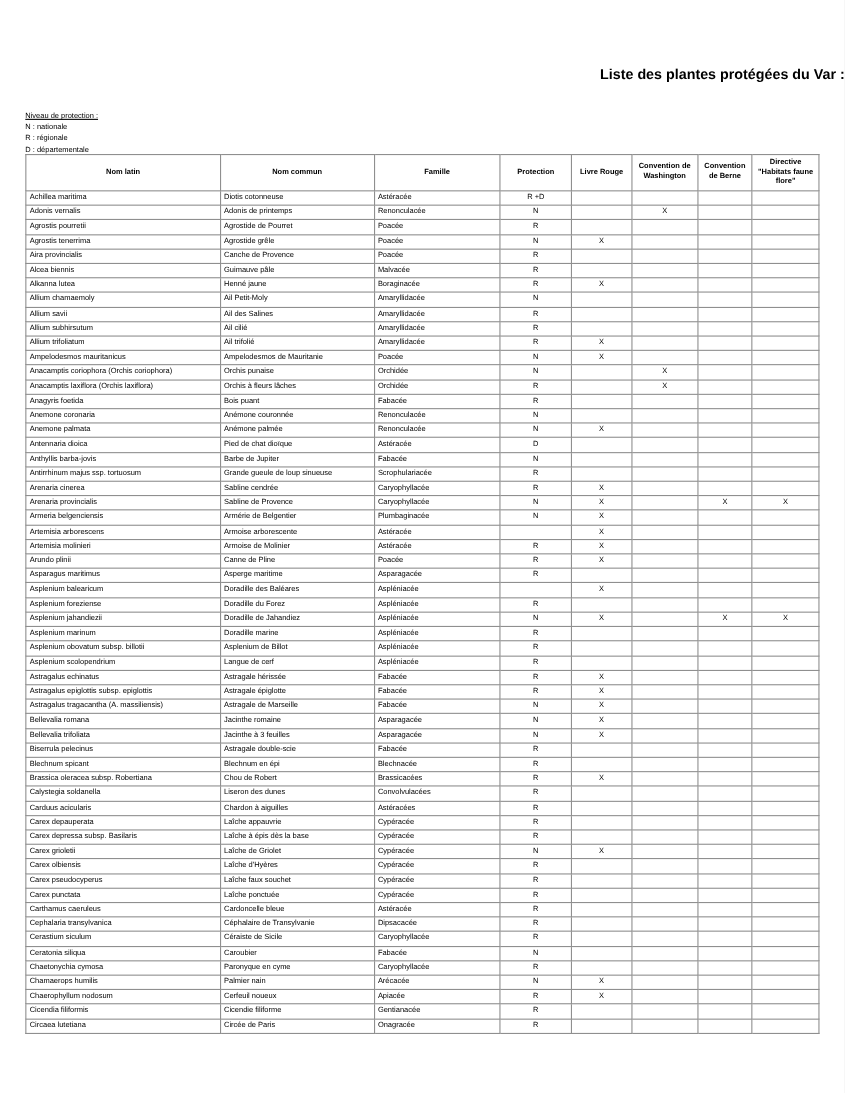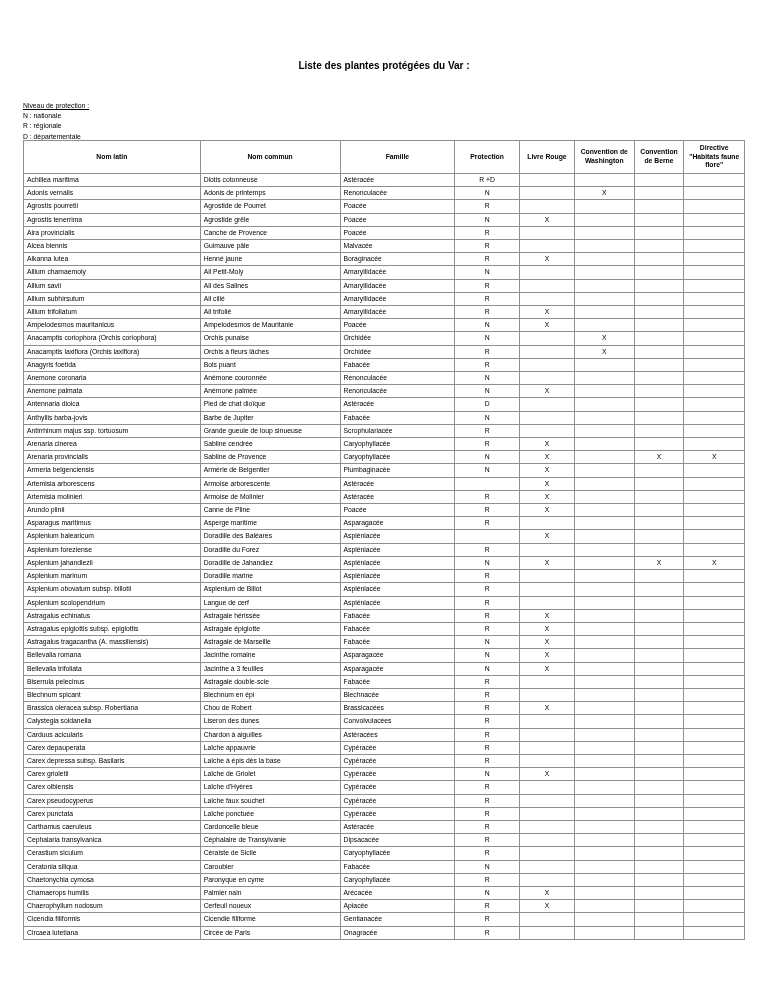--- a/index.html
+++ b/index.html
@@ -11,23 +11,23 @@
     position: relative;
     font-family: "Liberation Sans", sans-serif;
     color: #000;
     overflow: hidden;
   }
   .doc-title {
     position: absolute;
     top: 60px;
     left: 0;
     width: 100%;
-    text-align: center;
+    text-align: right;
     font-weight: bold;
-    font-size: 10px;
+    font-size: 13px;
   }
   .legend {
     position: absolute;
     top: 101px;
     left: 23px;
     font-size: 6.8px;
     line-height: 1.5;
   }
   .legend-heading { text-decoration: underline; }
   .table-wrap {

